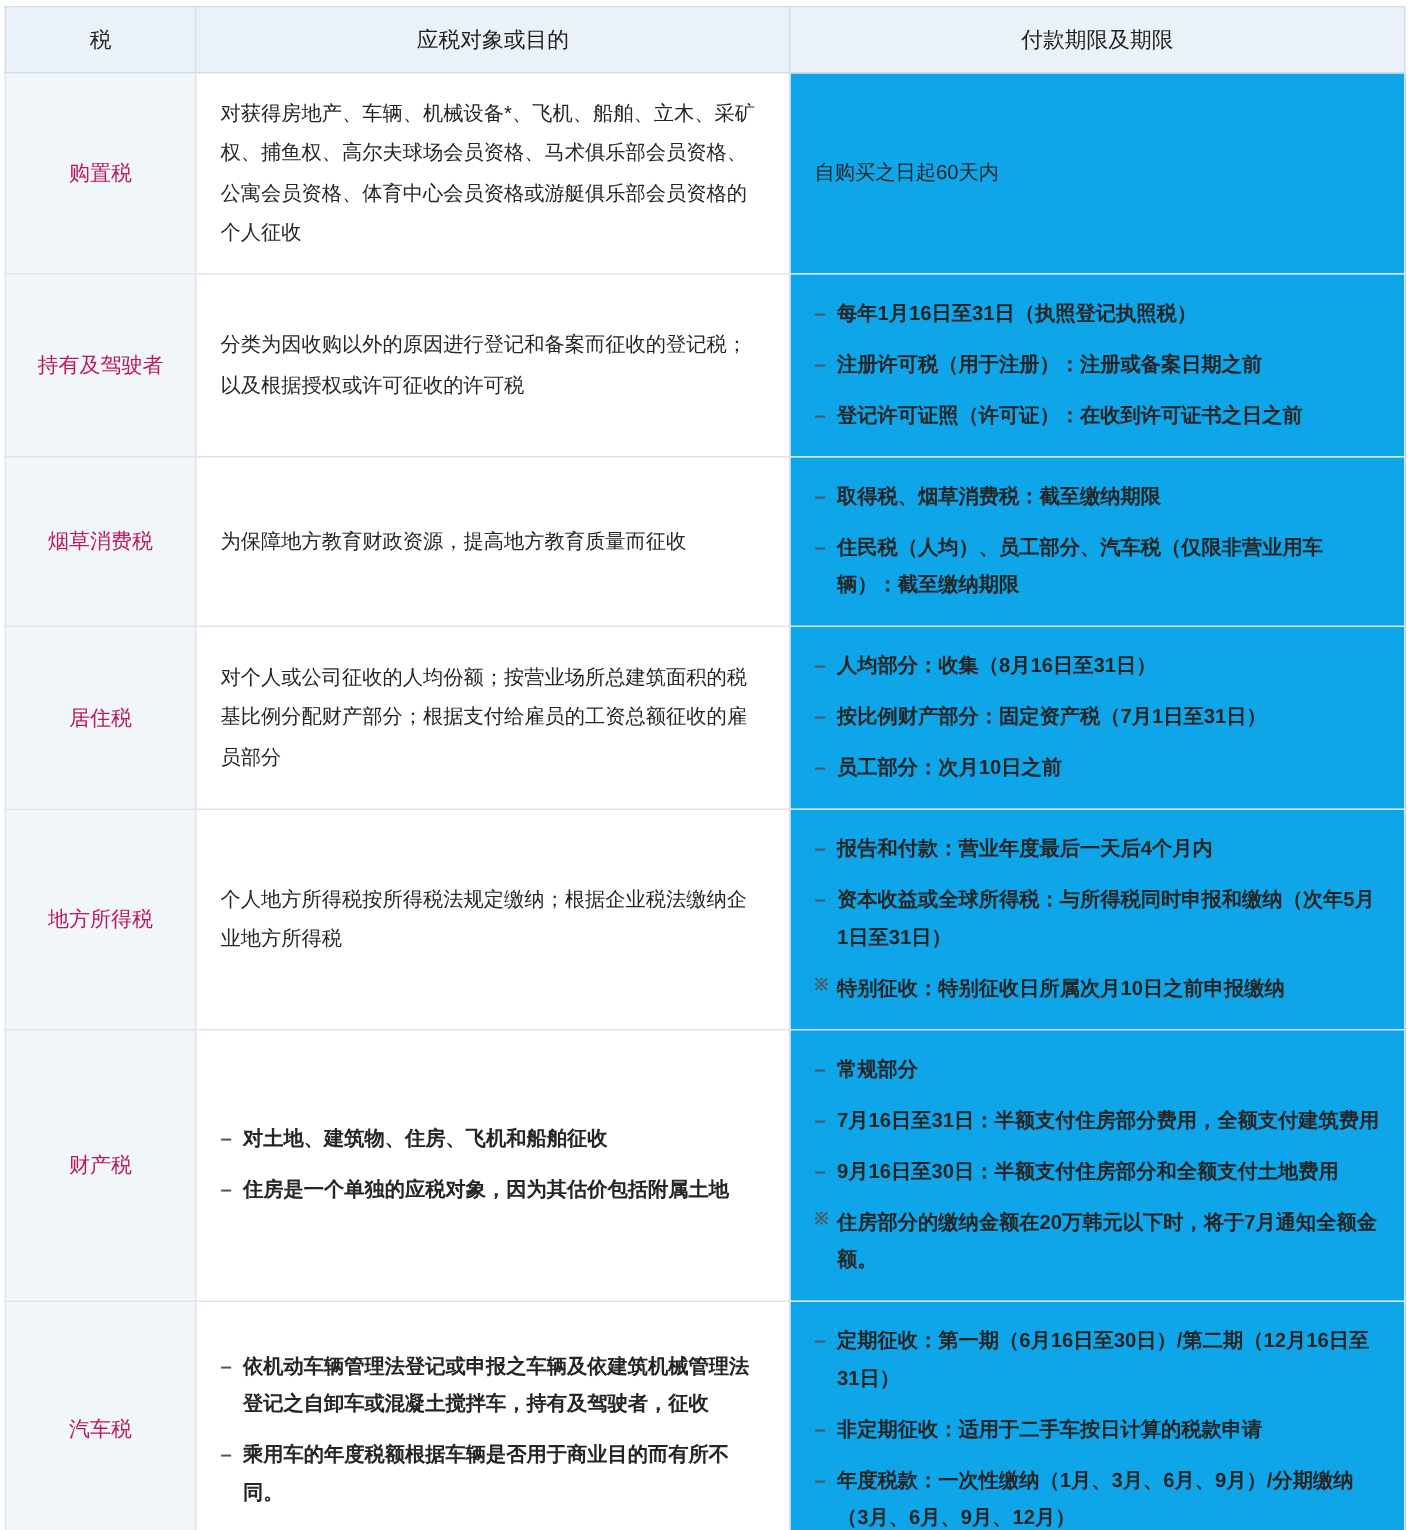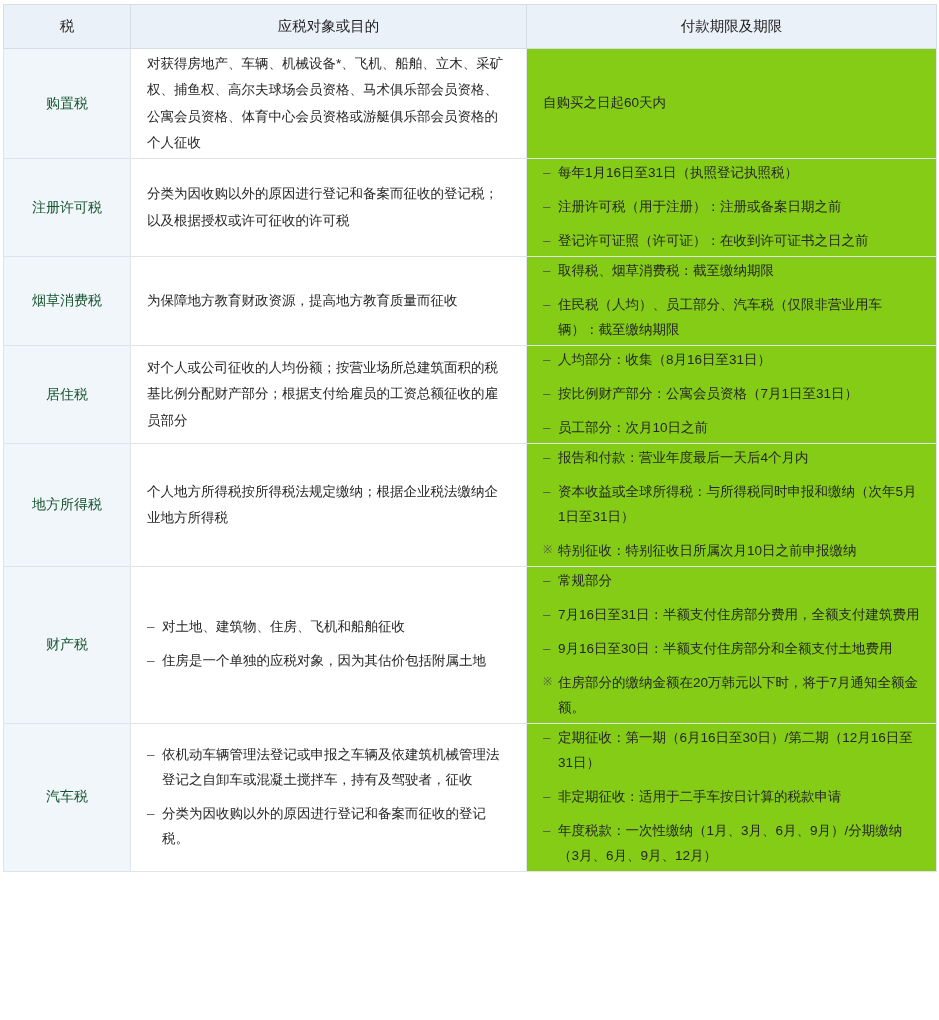--- a/index.html
+++ b/index.html
@@ -36,43 +36,44 @@
     text-align: center;
     padding: 12px 6px;
     height: 40px;
   }
   table.tax-table tbody td {
     border: 1px solid #dfe4ea;
     vertical-align: middle;
     font-size: 13.5px;
     line-height: 1.85;
     color: #262626;
-    padding: 2px 16px;
+    padding: 14px 16px;
   }
   table.tax-table tbody td.tax-name {
     background: #f1f6fb;
     text-align: center;
     font-size: 14px;
     padding: 10px 1px;
-    color: #14532d;
+    color: #be185d;
   }
   table.tax-table tbody td.col-desc {
     background: #ffffff;
   }
   table.tax-table tbody td.col-due {
-    background: #84cc16;
+    background: #0ea5e9;
   }
   ul.dashlist {
     margin: 0; padding: 0; list-style: none;
   }
   ul.dashlist > li {
     position: relative;
     padding-left: 15px;
     margin: 0 0 9px 0;
     line-height: 1.85;
+    font-weight: bold;
   }
   ul.dashlist > li:last-child { margin-bottom: 0; }
   ul.dashlist > li.dash::before {
     content: "–";
     position: absolute;
     left: 0; top: 0;
     color: #555;
   }
   ul.dashlist > li.note {
     padding-left: 15px;
@@ -108,21 +109,21 @@
         <tr>
           <td class="tax-name">购置税</td>
           <td class="col-desc">
             <div class="plain-para">对获得房地产、车辆、机械设备*、飞机、船舶、立木、采矿权、捕鱼权、高尔夫球场会员资格、马术俱乐部会员资格、公寓会员资格、体育中心会员资格或游艇俱乐部会员资格的个人征收</div>
           </td>
           <td class="col-due">
             <div class="plain-para">自购买之日起60天内</div>
           </td>
         </tr>
         <tr>
-          <td class="tax-name">注册许可税</td>
+          <td class="tax-name">持有及驾驶者</td>
           <td class="col-desc">
             <div class="plain-para">分类为因收购以外的原因进行登记和备案而征收的登记税；以及根据授权或许可征收的许可税</div>
           </td>
           <td class="col-due">
             <ul class="dashlist">
               <li class="dash">每年1月16日至31日（执照登记执照税）</li>
               <li class="dash">注册许可税（用于注册）：注册或备案日期之前</li>
               <li class="dash">登记许可证照（许可证）：在收到许可证书之日之前</li>
             </ul>
           </td>
@@ -140,21 +141,21 @@
           </td>
         </tr>
         <tr>
           <td class="tax-name">居住税</td>
           <td class="col-desc">
             <div class="plain-para">对个人或公司征收的人均份额；按营业场所总建筑面积的税基比例分配财产部分；根据支付给雇员的工资总额征收的雇员部分</div>
           </td>
           <td class="col-due">
             <ul class="dashlist">
               <li class="dash">人均部分：收集（8月16日至31日）</li>
-              <li class="dash">按比例财产部分：公寓会员资格（7月1日至31日）</li>
+              <li class="dash">按比例财产部分：固定资产税（7月1日至31日）</li>
               <li class="dash">员工部分：次月10日之前</li>
             </ul>
           </td>
         </tr>
         <tr>
           <td class="tax-name">地方所得税</td>
           <td class="col-desc">
             <div class="plain-para">个人地方所得税按所得税法规定缴纳；根据企业税法缴纳企业地方所得税</div>
           </td>
           <td class="col-due">
@@ -180,21 +181,21 @@
               <li class="dash">9月16日至30日：半额支付住房部分和全额支付土地费用</li>
               <li class="note">住房部分的缴纳金额在20万韩元以下时，将于7月通知全额金额。</li>
             </ul>
           </td>
         </tr>
         <tr>
           <td class="tax-name">汽车税</td>
           <td class="col-desc">
             <ul class="dashlist">
               <li class="dash">依机动车辆管理法登记或申报之车辆及依建筑机械管理法登记之自卸车或混凝土搅拌车，持有及驾驶者，征收</li>
-              <li class="dash">分类为因收购以外的原因进行登记和备案而征收的登记税。</li>
+              <li class="dash">乘用车的年度税额根据车辆是否用于商业目的而有所不同。</li>
             </ul>
           </td>
           <td class="col-due">
             <ul class="dashlist">
               <li class="dash">定期征收：第一期（6月16日至30日）/第二期（12月16日至31日）</li>
               <li class="dash">非定期征收：适用于二手车按日计算的税款申请</li>
               <li class="dash">年度税款：一次性缴纳（1月、3月、6月、9月）/分期缴纳（3月、6月、9月、12月）</li>
             </ul>
           </td>
         </tr>

